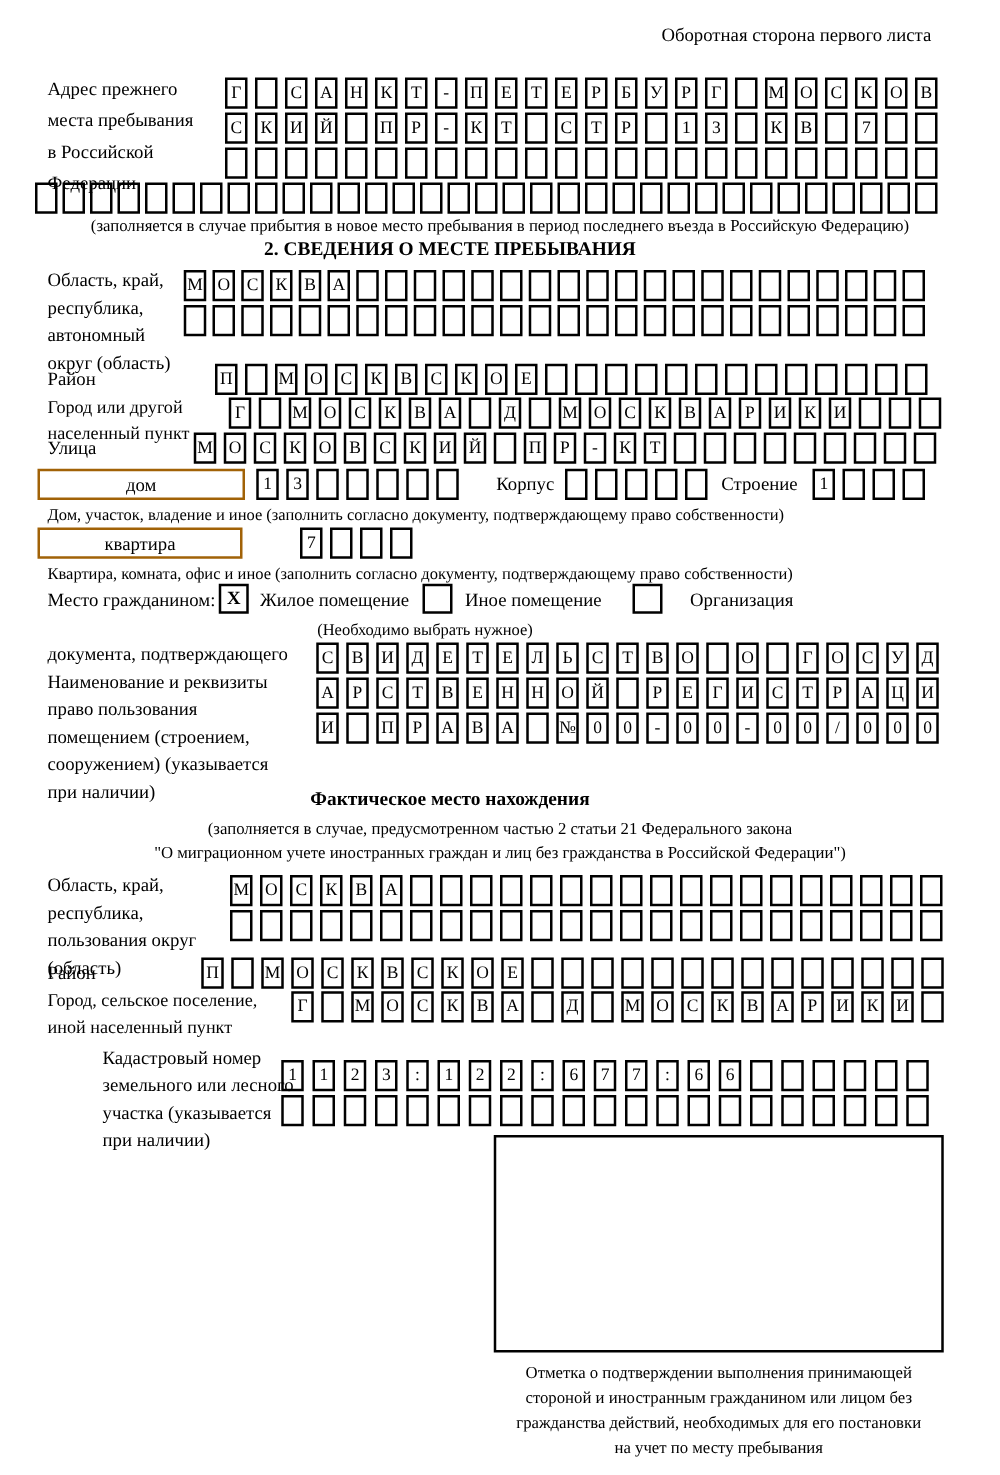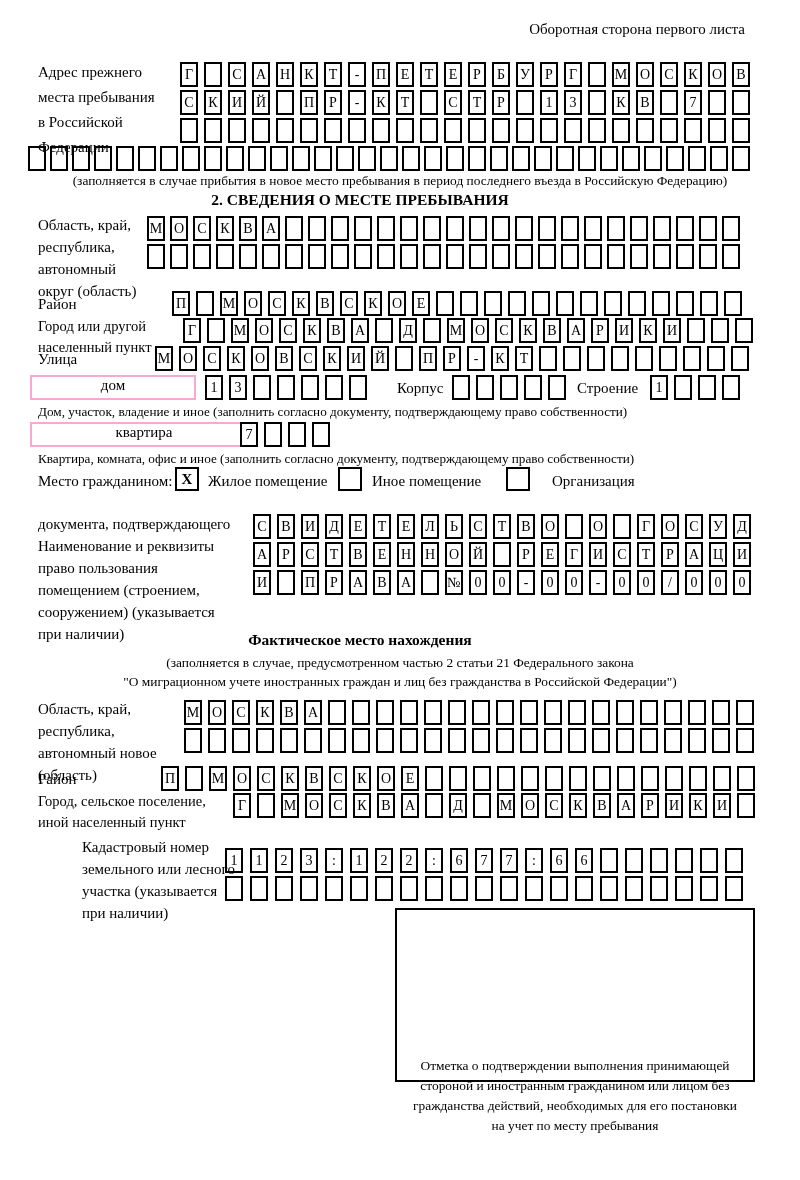--- a/index.html
+++ b/index.html
@@ -10,22 +10,22 @@
   .lh25{line-height:25px;}
   .cap{font-size:13.2px;white-space:nowrap;}
   .note-c{left:0;width:800px;text-align:center;font-size:13.4px;white-space:nowrap;}
   .title-c{left:0;width:720px;text-align:center;font-weight:bold;font-size:15.5px;white-space:nowrap;}
   .cells{display:flex;gap:6px;}
   .g4{gap:4px;}
   .g5{gap:5px;}
   .g7{gap:7px;}
   .cell{box-sizing:border-box;flex:0 0 auto;width:18px;height:25px;border:2px solid #000;
         display:flex;align-items:center;justify-content:center;font-size:14px;}
-  .labelbox{box-sizing:border-box;height:25px;border:2px solid #f9a8d4;
-        display:flex;align-items:flex-start;justify-content:center;font-size:15px;}
+  .labelbox{box-sizing:border-box;height:25px;border:2px solid #a16207;
+        display:flex;align-items:flex-end;justify-content:center;font-size:15px;}
   .checkbox{box-sizing:border-box;width:24px;height:24px;border:2px solid #000;
         display:flex;align-items:center;justify-content:center;font-size:15px;font-weight:bold;}
   .bigbox{box-sizing:border-box;border:2px solid #000;background:#fff;}
   .cap-c{text-align:center;font-size:13.4px;line-height:20px;}
 </style>
 </head>
 <body>
 
 <div class="page">
 
@@ -327,38 +327,39 @@
     </div>
   <div class="abs lbl" style="left:577px;top:377px;">Строение</div>
   <div class="abs cells" style="left:650px;top:375px;">
       <span class="cell">1</span>
       <span class="cell"></span>
       <span class="cell"></span>
       <span class="cell"></span>
     </div>
   <div class="abs cap" style="left:38px;top:404px;">Дом, участок, владение и иное (заполнить согласно документу, подтверждающему право собственности)</div>
 
-  <div class="abs labelbox" style="left:30px;top:422px;width:228px;">
+  <div class="abs labelbox" style="left:30px;top:422px;width:164px;">
     <span>квартира</span>
   </div>
   <div class="abs cells" style="left:240px;top:422px;">
       <span class="cell">7</span>
       <span class="cell"></span>
       <span class="cell"></span>
       <span class="cell"></span>
     </div>
   <div class="abs cap" style="left:38px;top:451px;">Квартира, комната, офис и иное (заполнить согласно документу, подтверждающему право собственности)</div>
 
   <div class="abs lbl" style="left:38px;top:470px;">Место гражданином:</div>
   <div class="abs checkbox" style="left:175px;top:467px;">X</div>
   <div class="abs lbl" style="left:208px;top:470px;">Жилое помещение</div>
   <div class="abs checkbox" style="left:338px;top:467px;"></div>
   <div class="abs lbl" style="left:372px;top:470px;">Иное помещение</div>
   <div class="abs checkbox" style="left:506px;top:467px;"></div>
   <div class="abs lbl" style="left:552px;top:470px;">Организация</div>
+  <div class="abs cap" style="left:0;top:496px;width:680px;text-align:center;">(Необходимо выбрать нужное)</div>
 
   <div class="abs lbl" style="left:38px;top:513px;">
       <div>документа, подтверждающего</div>
       <div>Наименование и реквизиты</div>
       <div>право пользования</div>
       <div>помещением (строением,</div>
       <div>сооружением) (указывается</div>
       <div>при наличии)</div>
     </div>
   <div class="abs cells" style="left:253px;top:514px;">
@@ -431,21 +432,21 @@
       <span class="cell">0</span>
     </div>
 
   <div class="abs title-c" style="top:631px;">Фактическое место нахождения</div>
   <div class="abs note-c" style="top:655px;">(заполняется в случае, предусмотренном частью 2 статьи 21 Федерального закона</div>
   <div class="abs note-c" style="top:674px;">"О миграционном учете иностранных граждан и лиц без гражданства в Российской Федерации")</div>
 
   <div class="abs lbl" style="left:38px;top:698px;">
       <div>Область, край,</div>
       <div>республика,</div>
-      <div>автономный новое</div>
+      <div>пользования округ</div>
       <div>(область)</div>
     </div>
   <div class="abs cells" style="left:184px;top:700px;">
       <span class="cell">М</span>
       <span class="cell">О</span>
       <span class="cell">С</span>
       <span class="cell">К</span>
       <span class="cell">В</span>
       <span class="cell">А</span>
       <span class="cell"></span>
@@ -599,20 +600,20 @@
       <span class="cell"></span>
       <span class="cell"></span>
       <span class="cell"></span>
       <span class="cell"></span>
       <span class="cell"></span>
       <span class="cell"></span>
       <span class="cell"></span>
     </div>
 
   <div class="abs bigbox" style="left:395px;top:908px;width:360px;height:174px;"></div>
-  <div class="abs cap-c" style="left:385px;top:1056px;width:380px;">
+  <div class="abs cap-c" style="left:385px;top:1088px;width:380px;">
       <div>Отметка о подтверждении выполнения принимающей</div>
       <div>стороной и иностранным гражданином или лицом без</div>
       <div>гражданства действий, необходимых для его постановки</div>
       <div>на учет по месту пребывания</div>
     </div>
 
 </div>
 
 </body></html>

